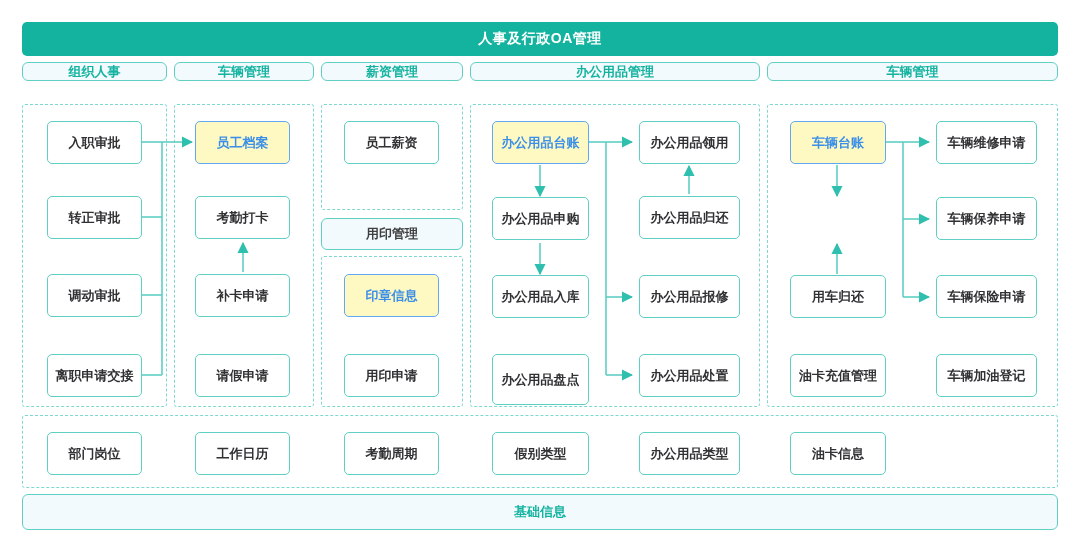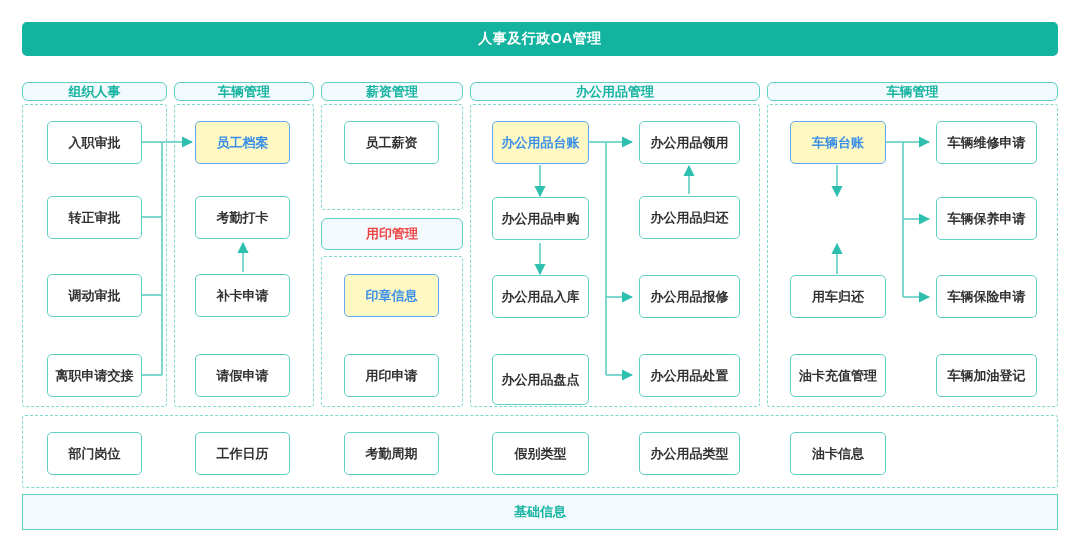--- a/index.html
+++ b/index.html
@@ -46,21 +46,20 @@
     background: #f3fafd;
     border: 1px solid #5fcfc4;
     border-radius: 6px;
     color: #14b3a0;
     font-size: 13px;
     font-weight: bold;
     display: flex;
     align-items: center;
     justify-content: center;
     box-sizing: border-box;
-    margin-top: 20px;
   }
 
   
   .dashed {
     position: absolute;
     border: 1px dashed #7fd8ce;
     border-radius: 3px;
     box-sizing: border-box;
     background: transparent;
   }
@@ -86,39 +85,39 @@
     border-color: #62a8f0;
     color: #3b8fe8;
   }
 
   
   .subhead {
     position: absolute;
     background: #f3fafd;
     border: 1px solid #5fcfc4;
     border-radius: 6px;
-    color: #ef4444;
+    color: #404040;
     font-size: 13px;
     font-weight: bold;
     display: flex;
     align-items: center;
     justify-content: center;
     box-sizing: border-box;
   }
 
   
   .basebar {
     position: absolute;
     left: 22px;
     top: 494px;
     width: 1036px;
     height: 36px;
     background: #f3fafd;
     border: 1px solid #5fcfc4;
-    border-radius: 0;
+    border-radius: 6px;
     color: #14b3a0;
     font-size: 13px;
     font-weight: bold;
     display: flex;
     align-items: center;
     justify-content: center;
     box-sizing: border-box;
   }
 
   

